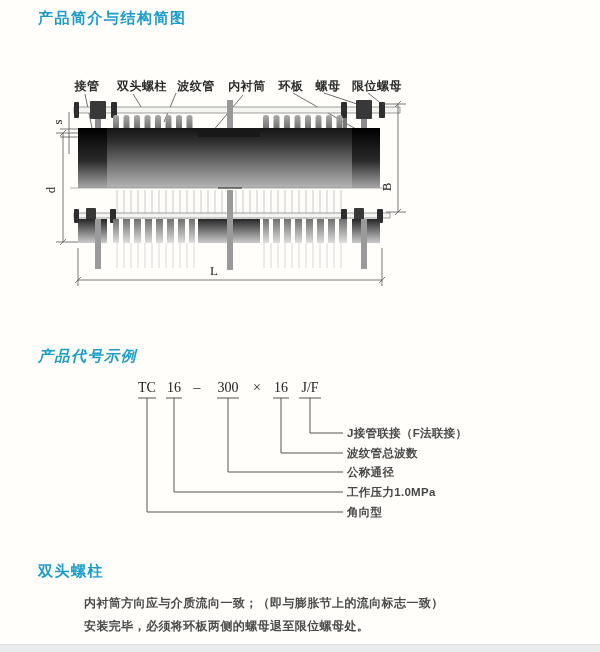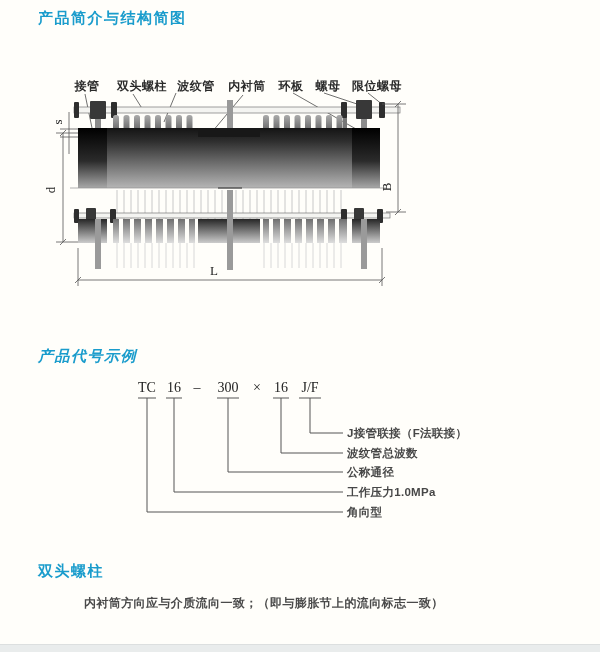--- a/index.html
+++ b/index.html
@@ -250,15 +250,16 @@
   <text class="callout-label" x="217" y="82">波纹管总波数</text>
   <text class="callout-label" x="217" y="101">公称通径</text>
   <text class="callout-label" x="217" y="121">工作压力1.0MPa</text>
   <text class="callout-label" x="217" y="141">角向型</text>
 </svg>
 
 <h2 id="title-install" class="sec-title">双头螺柱</h2>
 
 <div class="install-para">
   <p>内衬筒方向应与介质流向一致；（即与膨胀节上的流向标志一致）</p>
+  <p>安装完毕，必须将环板两侧的螺母退至限位螺母处。</p>
 </div>
 
 <div class="footer-strip"></div>
 
 </body></html>

